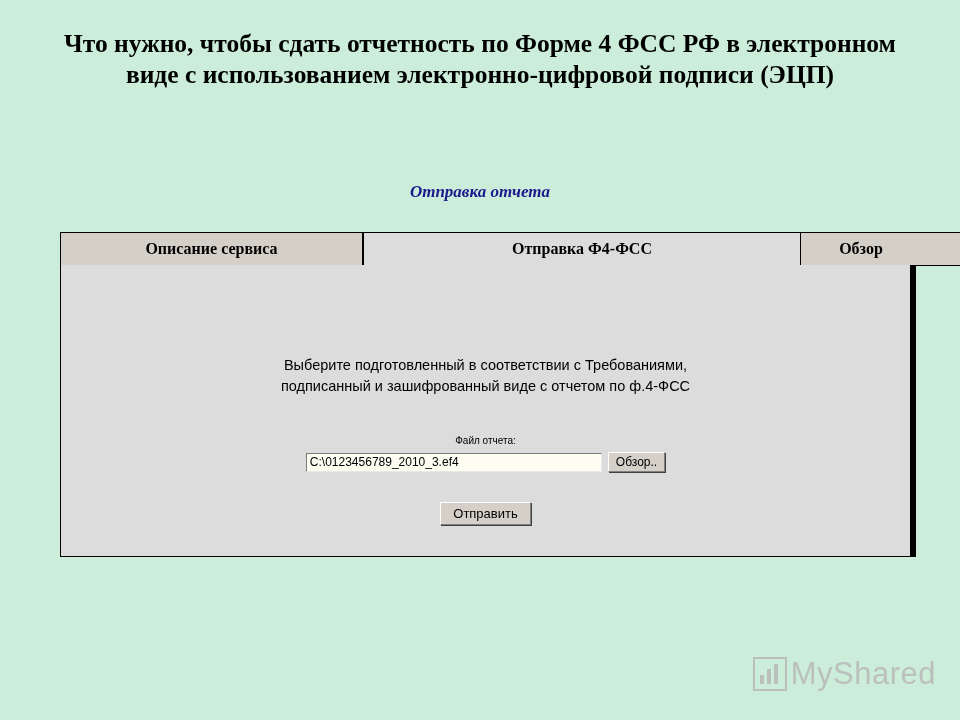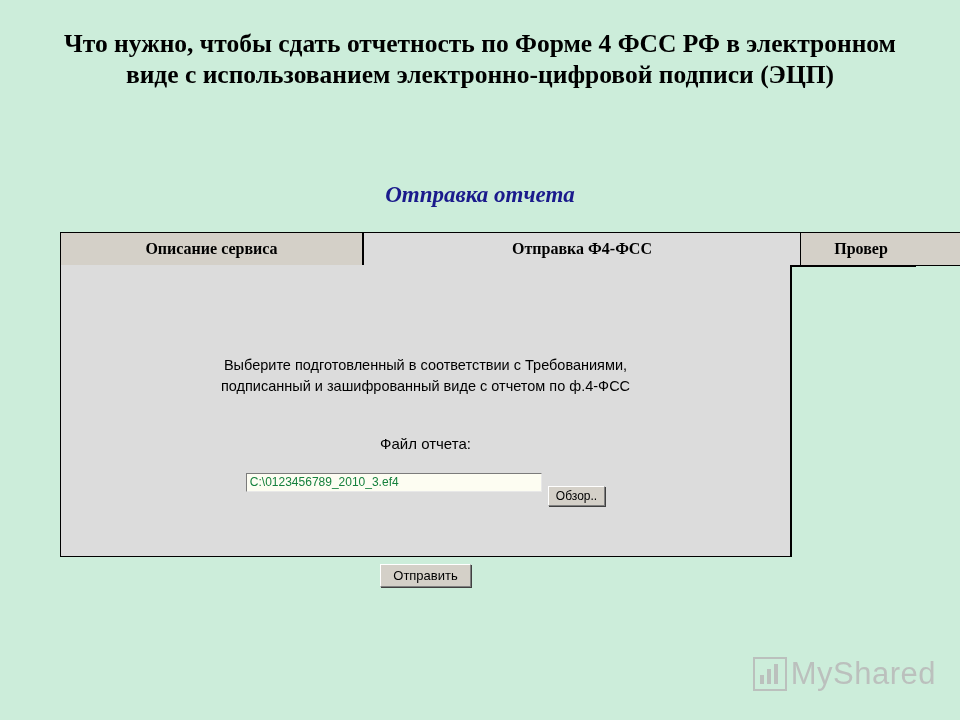--- a/index.html
+++ b/index.html
@@ -35,21 +35,21 @@
   }
   .subtitle {
     position: absolute;
     left: 60px;
     top: 182px;
     width: 840px;
     text-align: center;
     font-family: "Liberation Serif", serif;
     font-weight: bold;
     font-style: italic;
-    font-size: 23px;
+    font-size: 17px;
     color: #1a1a8c;
   }
   
   .app {
     position: absolute;
     left: 60px;
     top: 232px;
     width: 856px;
     height: 325px;
   }
@@ -84,76 +84,75 @@
     background: #dcdcdc;
     z-index: 3;
   }
   #tab0 { left: 0px; width: 303px; }
   #tab1 { left: 303px; width: 438px; background:#dcdcdc; }
   #tab2 { left: 701px; width: 200px; }
   .content {
     position: absolute;
     left: 0;
     top: 33px;
-    width: 732px;
+    width: 856px;
     height: 292px;
     background: #dcdcdc;
     border-left: 1px solid #000;
-    border-right: 2px solid #000000;
+    border-right: 6px solid #000000;
     border-bottom: 1px solid #000;
     box-sizing: border-box;
   }
   .instructions {
     margin-top: 90px;
     text-align: center;
     font-family: "Liberation Sans", sans-serif;
     font-size: 14.5px;
     line-height: 21px;
     color: #000;
   }
   .field-label {
     margin-top: 38px;
     text-align: center;
     font-family: "Liberation Sans", sans-serif;
-    font-size: 15px;
+    font-size: 10px;
     color: #000;
   }
   .field-row {
     margin-top: 6px;
     display: flex;
     justify-content: center;
     align-items: center;
     gap: 6px;
   }
   .file-input {
     width: 296px;
     height: 19px;
     box-sizing: border-box;
     border: 1px solid #7b7b7b;
     border-right-color: #e8e8e8;
     border-bottom-color: #e8e8e8;
     background: #fdfdf2;
     font-family: "Liberation Sans", sans-serif;
     font-size: 12px;
-    color: #15803d;
+    color: #000000;
     padding: 0 3px;
     line-height: 17px;
   }
   .btn {
     border: 1px solid #808080;
     border-top-color: #ffffff;
     border-left-color: #ffffff;
     background: #d4d0c8;
     font-family: "Liberation Sans", sans-serif;
     font-size: 12px;
     color: #000;
     padding: 2px 7px;
     cursor: pointer;
     box-shadow: 1px 1px 0 #404040;
-    margin-top: 28px;
   }
   .submit-row {
     margin-top: 30px;
     display: flex;
     justify-content: center;
     align-items: flex-end;
   }
   .btn.submit {
     padding: 3px 12px;
     font-size: 13px;
@@ -192,21 +191,21 @@
   <div class="app">
 
     <div class="tabstrip">
       <div class="tab inactive" id="tab0">
         <span>Описание сервиса</span>
       </div>
       <div class="tab active" id="tab1">
         <span>Отправка Ф4-ФСС</span>
       </div>
       <div class="tab inactive" id="tab2">
-        <span>Провер</span>
+        <span>Обзор</span>
       </div>
     </div>
 
     <div class="content">
 
       <div class="instructions">
         <div>Выберите подготовленный в соответствии с Требованиями,</div>
         <div>подписанный и зашифрованный виде с отчетом по ф.4-ФСС</div>
       </div>
 

